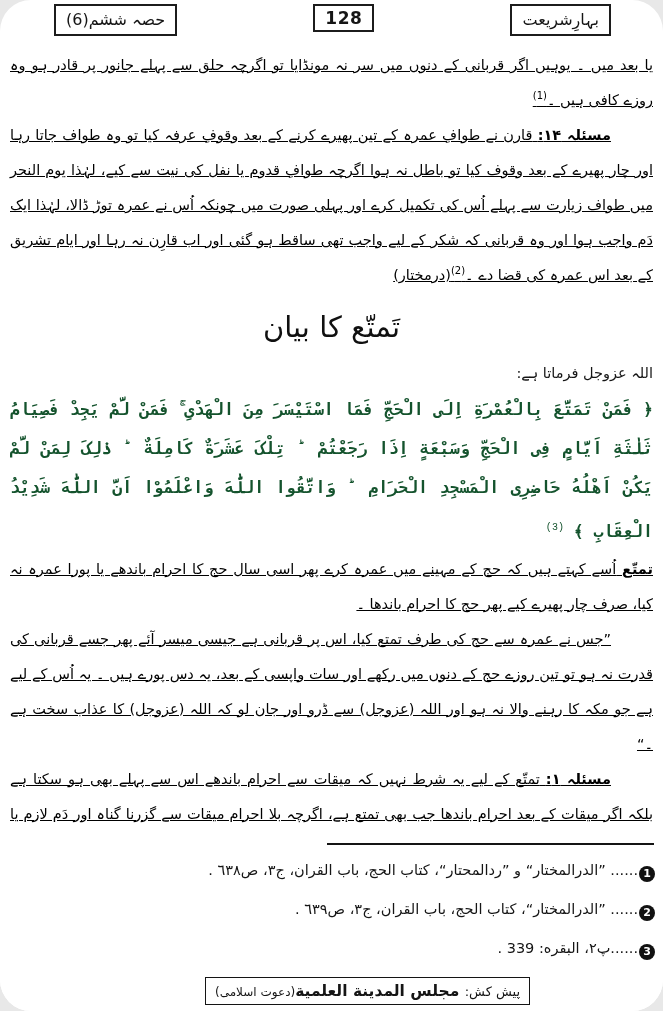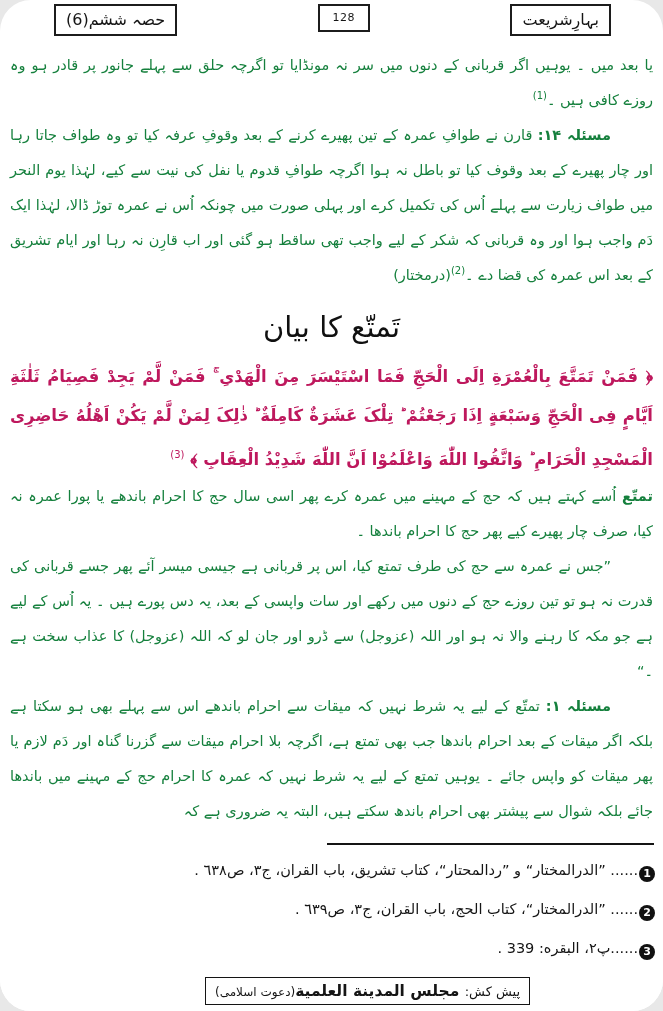--- a/index.html
+++ b/index.html
@@ -10,34 +10,34 @@
     background:#ffffff; color:#151515; overflow:hidden;
     padding:4px 8px 0 8px;
     border-radius:31px;
   }
   
   .hdr { display:flex; justify-content:space-between; align-items:flex-start;
          padding:0 44px 0 46px; height:40px; }
   .hbox { border:2px solid #1c1c1c; background:#fff; text-align:center;
           padding:2px 10px; min-width:52px; }
   .hbox.urdu { font-size:16px; line-height:24px; }
-  .hbox.num  { font-weight:normal; font-size:11px; line-height:20px; letter-spacing:.5px; }
+  .hbox.num  { font-weight:bold; font-size:17px; line-height:20px; letter-spacing:.5px; }
   
   .flow { padding:4px 2px 0 2px; }
   .u { direction:rtl; unicode-bidi:plaintext; text-align:justify;
-       font-size:14.5px; line-height:35px; color:#15803d; }
+       font-size:14.5px; line-height:35px; color:#000000;text-decoration:underline; }
   .u .lbl { font-weight:bold; }
   .u sup { font-size:10px; line-height:0; vertical-align:super; }
   .indent { text-indent:42px; }
   .cite-line { direction:rtl; text-align:right; font-size:14px; line-height:30px; }
   .intro-line { direction:rtl; text-align:right; font-size:14.5px; line-height:32px; margin-top:4px; }
   .heading { direction:rtl; text-align:center; font-weight:normal;
              font-size:29px; line-height:40px; margin:14px 0 10px 0; color:#101010; }
   .verse { direction:rtl; text-align:justify; font-weight:bold;
-           font-size:16.5px; line-height:39px; color:#be185d; margin-top:2px; }
+           font-size:16.5px; line-height:39px; color:#14532d; margin-top:2px;font-family:Liberation Mono, monospace; }
   .verse sup { font-weight:normal; font-size:10px; }
   
   .footer { position:absolute; left:0; bottom:0; width:663px; height:170px;
             background:#ffffff; padding:0 8px; }
   .fnsep { width:327px; border-top:2px solid #141414; margin:2px 1px 6px auto; }
   .fnrow { direction:rtl; text-align:right; font-size:14.5px; line-height:39px;
            white-space:nowrap; }
   .fnmark { display:inline-flex; align-items:center; justify-content:center;
             width:16px; height:16px; border-radius:50%; background:#111; color:#fff;
             font-size:11px; font-weight:bold; vertical-align:-2px; margin-left:1px;
@@ -67,36 +67,37 @@
   </div>
 
   <div class="flow">
 
     <p class="u"><span>یا بعد میں ۔ یوہیں اگر قربانی کے دنوں میں سر نہ مونڈایا تو اگرچہ حلق سے پہلے جانور پر قادر ہو وہ روزے کافی ہیں ۔</span><sup>(1)</sup></p>
 
     <p class="u indent"><span class="lbl">مسئلہ ۱۴:</span> <span>قارن نے طوافِ عمرہ کے تین پھیرے کرنے کے بعد وقوفِ عرفہ کیا تو وہ طواف جاتا رہا اور چار پھیرے کے بعد وقوف کیا تو باطل نہ ہوا اگرچہ طوافِ قدوم یا نفل کی نیت سے کیے، لہٰذا یوم النحر میں طواف زیارت سے پہلے اُس کی تکمیل کرے اور پہلی صورت میں چونکہ اُس نے عمرہ توڑ ڈالا، لہٰذا ایک دَم واجب ہوا اور وہ قربانی کہ شکر کے لیے واجب تھی ساقط ہو گئی اور اب قارِن نہ رہا اور ایام تشریق کے بعد اس عمرہ کی قضا دے ۔</span><sup>(2)</sup><span>(درمختار)</span></p>
 
     <h1 class="heading">تَمتّع کا بیان</h1>
 
+    <p class="intro-line">اللہ عزوجل فرماتا ہے:</p>
 
     <p class="verse"><span>﴿ فَمَنْ تَمَتَّعَ بِالْعُمْرَةِ اِلَی الْحَجِّ فَمَا اسْتَیْسَرَ مِنَ الْهَدْیِ ۚ فَمَنْ لَّمْ یَجِدْ فَصِیَامُ ثَلٰثَةِ اَیَّامٍ فِی الْحَجِّ وَسَبْعَةٍ اِذَا رَجَعْتُمْ ؕ تِلْکَ عَشَرَةٌ کَامِلَةٌ ؕ ذٰلِکَ لِمَنْ لَّمْ یَکُنْ اَهْلُهُ حَاضِرِی الْمَسْجِدِ الْحَرَامِ ؕ وَاتَّقُوا اللّٰهَ وَاعْلَمُوْا اَنَّ اللّٰهَ شَدِیْدُ الْعِقَابِ ﴾</span> <sup>(3)</sup></p>
 
     <p class="u"><span class="lbl">تمتّع</span> <span>اُسے کہتے ہیں کہ حج کے مہینے میں عمرہ کرے پھر اسی سال حج کا احرام باندھے یا پورا عمرہ نہ کیا، صرف چار پھیرے کیے پھر حج کا احرام باندھا ۔</span></p>
 
     <p class="u indent">”جس نے عمرہ سے حج کی طرف تمتع کیا، اس پر قربانی ہے جیسی میسر آئے پھر جسے قربانی کی قدرت نہ ہو تو تین روزے حج کے دنوں میں رکھے اور سات واپسی کے بعد، یہ دس پورے ہیں ۔ یہ اُس کے لیے ہے جو مکہ کا رہنے والا نہ ہو اور اللہ (عزوجل) سے ڈرو اور جان لو کہ اللہ (عزوجل) کا عذاب سخت ہے ۔“</p>
 
     <p class="u indent"><span class="lbl">مسئلہ ۱:</span> <span>تمتّع کے لیے یہ شرط نہیں کہ میقات سے احرام باندھے اس سے پہلے بھی ہو سکتا ہے بلکہ اگر میقات کے بعد احرام باندھا جب بھی تمتع ہے، اگرچہ بلا احرام میقات سے گزرنا گناہ اور دَم لازم یا پھر میقات کو واپس جائے ۔ یوہیں تمتع کے لیے یہ شرط نہیں کہ عمرہ کا احرام حج کے مہینے میں باندھا جائے بلکہ شوال سے پیشتر بھی احرام باندھ سکتے ہیں، البتہ یہ ضروری ہے کہ</span></p>
 
   </div>
 
   <div class="footer">
     <div class="fnsep"></div>
 
     <div class="fnrow">
-      <span class="fnmark">1</span><span>...... ”الدرالمختار“ و ”ردالمحتار“، کتاب تشریق، باب القران، ج۳، ص٦٣٨ .</span>
+      <span class="fnmark">1</span><span>...... ”الدرالمختار“ و ”ردالمحتار“، کتاب الحج، باب القران، ج۳، ص٦٣٨ .</span>
     </div>
     <div class="fnrow">
       <span class="fnmark">2</span><span>...... ”الدرالمختار“،  کتاب الحج، باب القران، ج۳، ص٦٣٩ .</span>
     </div>
     <div class="fnrow">
       <span class="fnmark">3</span><span>......پ۲، البقره: 339 .</span>
     </div>
 
     <div class="pubbox">
       <span class="pub-prefix">پیش کش:</span><span class="pub-name"> مجلس المدینة العلمیة</span><span class="pub-suffix">(دعوت اسلامی)</span>

